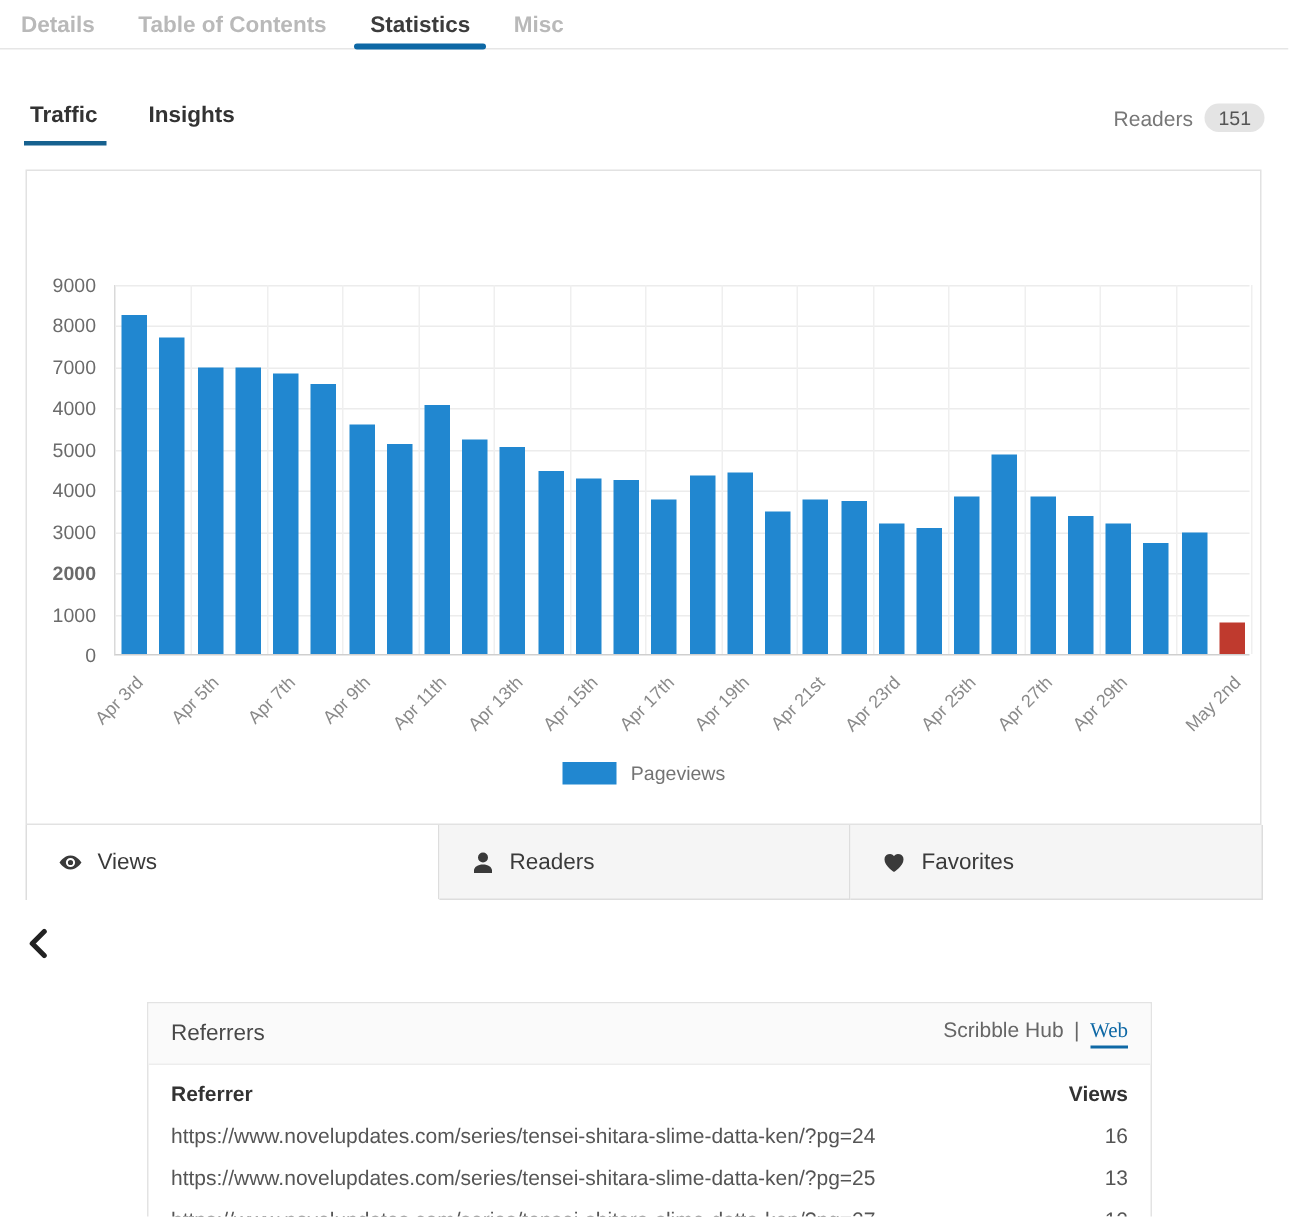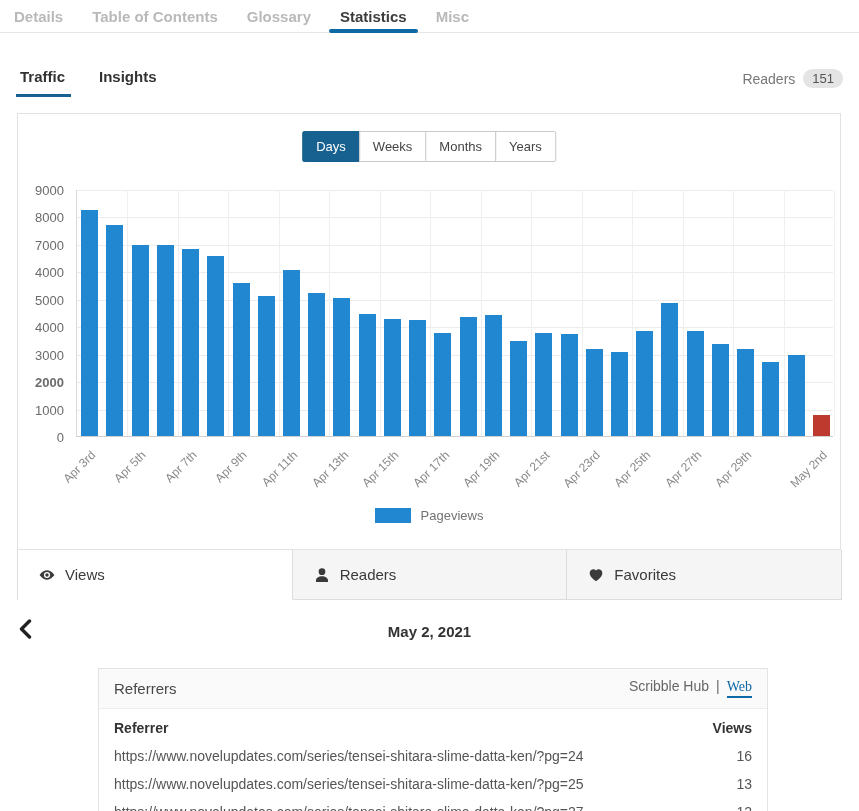--- a/index.html
+++ b/index.html
@@ -93,41 +93,34 @@
     padding:9px 0 6px; }
   .ref-table th.num, .ref-table td.num { text-align:right; }
   .ref-table td { font-size:14px; color:#555; padding:6px 0; }
 </style>
 </head>
 <body>
 
 <div class="top-nav">
   <div class="top-tab">Details</div>
   <div class="top-tab">Table of Contents</div>
-  <div class="top-tab">Glossary</div>
   <div class="top-tab active">Statistics</div>
   <div class="top-tab">Misc</div>
 </div>
 
 <div class="sub-nav">
   <div class="sub-tab active">Traffic</div>
   <div class="sub-tab">Insights</div>
   <div class="readers">
     <span>Readers</span>
     <span class="badge">151</span>
   </div>
 </div>
 
 <div class="chart-panel">
-  <div class="range-group">
-    <button class="range-btn active">Days</button>
-    <button class="range-btn">Weeks</button>
-    <button class="range-btn">Months</button>
-    <button class="range-btn">Years</button>
-  </div>
 
   <div class="ylabels">
       <span class="ylabel" style="top: 247px;">0</span>
       <span class="ylabel" style="top: 219.556px;">1000</span>
       <span class="ylabel" style="top: 192.111px; font-weight: bold;">2000</span>
       <span class="ylabel" style="top: 164.667px;">3000</span>
       <span class="ylabel" style="top: 137.222px;">4000</span>
       <span class="ylabel" style="top: 109.778px;">5000</span>
       <span class="ylabel" style="top: 82.3333px;">4000</span>
       <span class="ylabel" style="top: 54.8889px;">7000</span>
@@ -234,21 +227,20 @@
     <span>Favorites</span>
   </div>
 </div>
 
 <div class="date-nav">
   <div class="prev-btn">
     <svg viewBox="0 0 14 20">
         <path d="M11.5 2 3.5 10l8 8"></path>
       </svg>
   </div>
-  <div class="date-title">May 2, 2021</div>
 </div>
 
 <div class="referrers">
   <div class="ref-header">
     <span class="ref-title">Referrers</span>
     <span class="ref-toggle">
       <span class="ref-opt">Scribble Hub</span>
       <span>|</span>
       <span class="ref-opt active">Web</span>
     </span>

